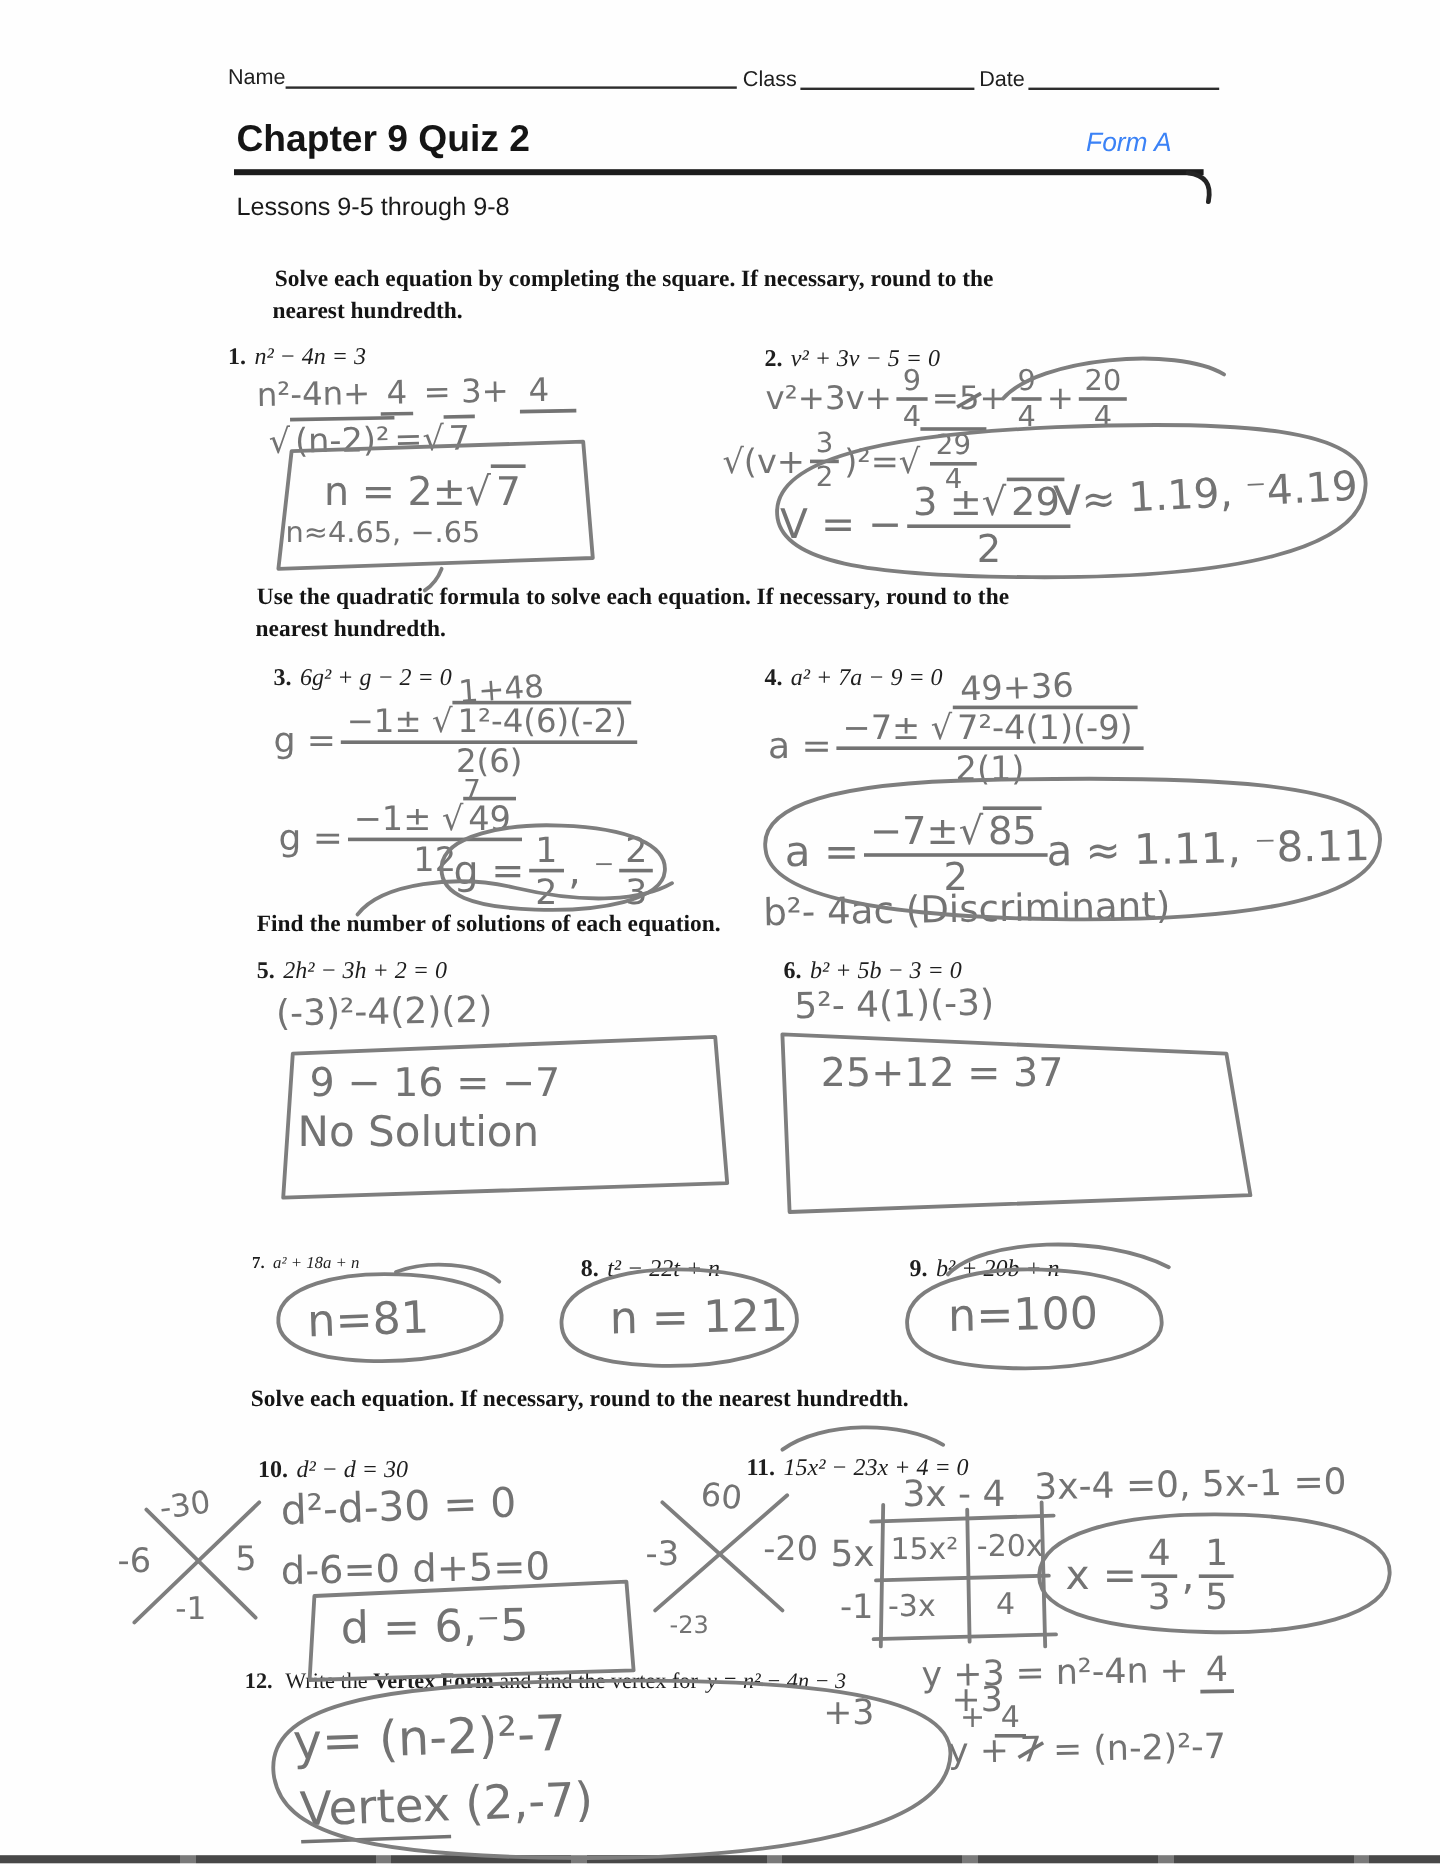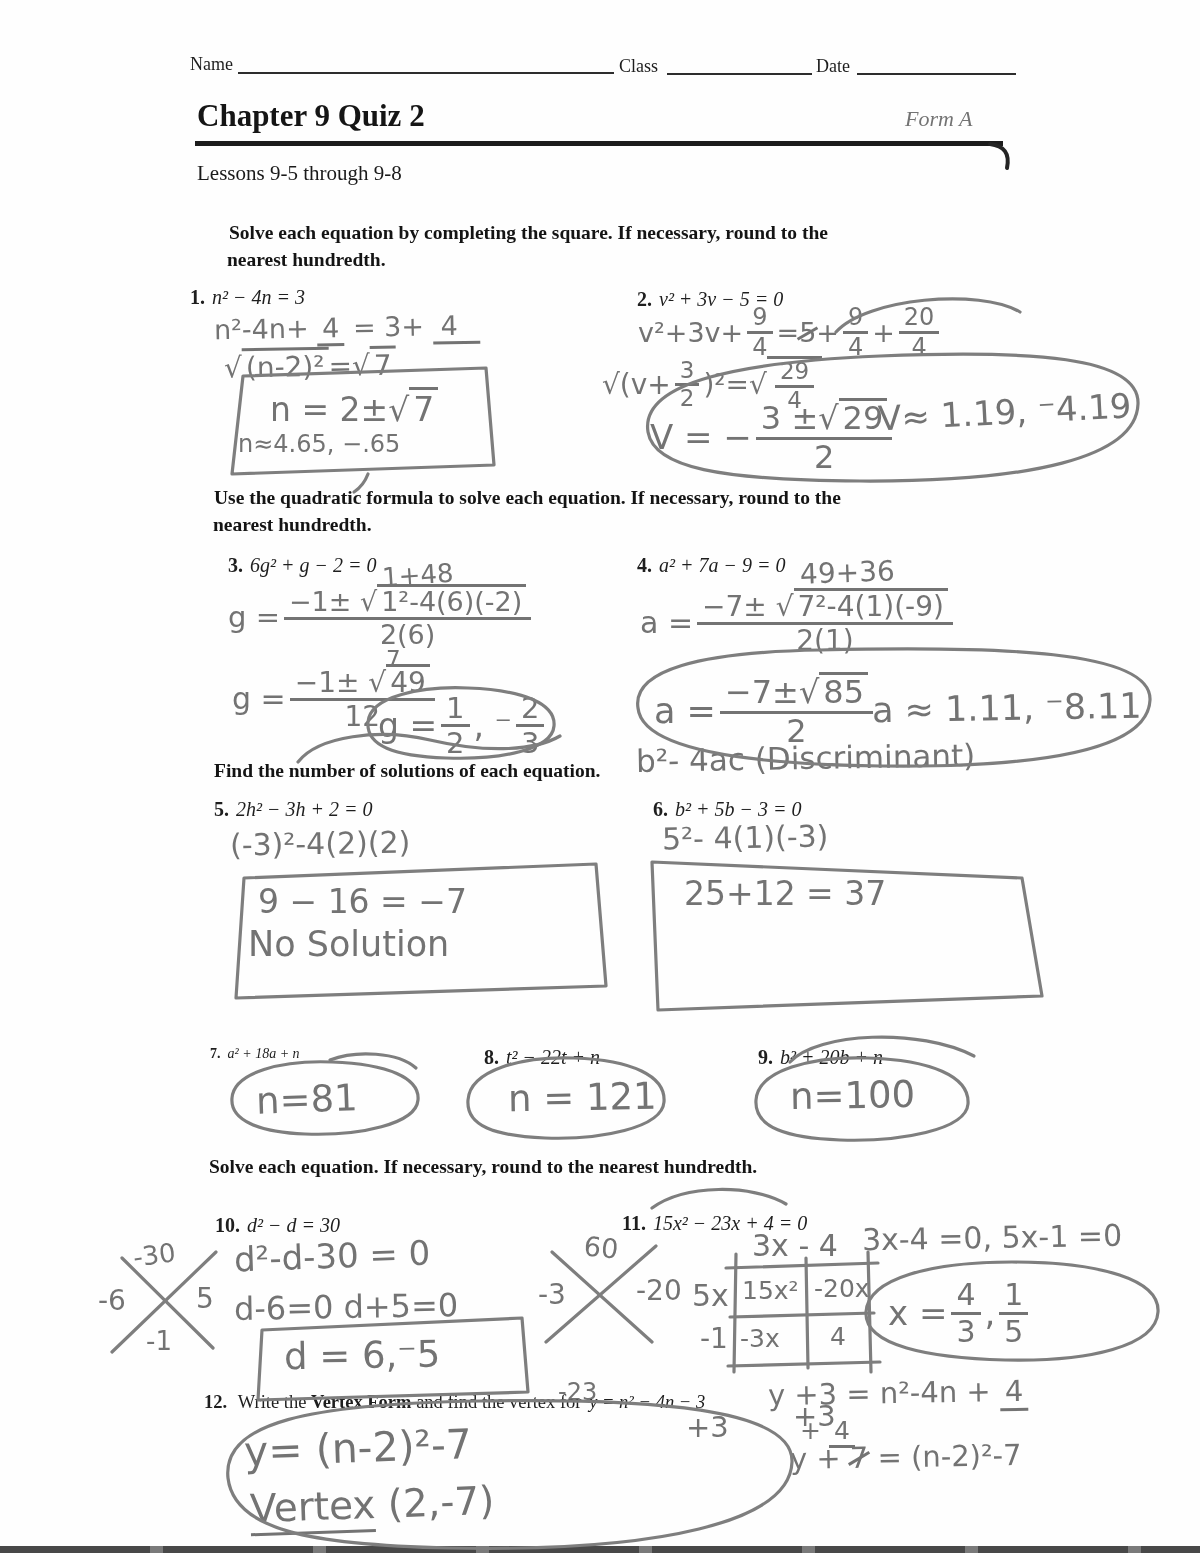--- a/index.html
+++ b/index.html
@@ -1,19 +1,19 @@
 <!DOCTYPE html>
 <html><head>
 <meta charset="utf-8">
 <style>
   *{margin:0;padding:0;box-sizing:border-box}
   body{background:#ffffff}
   .page{position:relative;width:1200px;height:1553px;background:#fefefe;overflow:hidden;}
   .abs{position:absolute;white-space:nowrap;}
-  .sans{font-family:Liberation Serif, serif;}
+  .sans{font-family:Liberation Sans, sans-serif;}
   .serif{font-family:"Liberation Serif",serif;}
   .printed{color:#1e1e1e;}
   .sect{font-family:"Liberation Serif",serif;font-weight:bold;color:#141414;font-size:19.5px;}
   .eq{font-style:italic;font-family:"Liberation Serif",serif;margin-left:7px;}
   .pnum{font-weight:bold;}
   .hw{font-family:"DejaVu Sans",sans-serif;color:#737373;}
   .hline{position:absolute;border-bottom:2px solid #2d2d2d;height:0;}
   .rule{position:absolute;background:#1c1c1c;height:5px;}
   .row{display:flex;align-items:center;}
   .frac{display:inline-flex;flex-direction:column;align-items:center;line-height:1.12;vertical-align:middle;margin:0 4px;}
@@ -34,21 +34,21 @@
 <div class="page">
 
   <div class="abs sans printed" style="left:190px;top:54px;font-size:18px">Name</div>
   <div class="hline" style="left:238px;top:72px;width:376px"></div>
   <div class="abs sans printed" style="left:619px;top:56px;font-size:18px">Class</div>
   <div class="hline" style="left:667px;top:73px;width:145px"></div>
   <div class="abs sans printed" style="left:816px;top:56px;font-size:18px">Date</div>
   <div class="hline" style="left:857px;top:73px;width:159px"></div>
 
   <div class="abs sans" style="left:197px;top:98px;font-size:31px;font-weight:bold;color:#151515">Chapter 9 Quiz 2</div>
-  <div class="abs sans" style="left:905px;top:106px;font-size:22px;font-style:italic;color:#737373">Form A</div>
+  <div class="abs sans" style="left:905px;top:106px;font-size:22px;font-style:italic;color:#3b82f6">Form A</div>
   <div class="rule" style="left:195px;top:141px;width:808px"></div>
   <div class="abs sans" style="left:197px;top:161px;font-size:21px;color:#1a1a1a">Lessons 9-5 through 9-8</div>
 
   <div class="abs sect" style="left:229px;top:222px">Solve each equation by completing the square. If necessary, round to the</div>
   <div class="abs sect" style="left:227px;top:249px">nearest hundredth.</div>
 
   <div class="abs serif printed" style="left:190px;top:286px;font-size:20px">
     <span class="pnum">1.</span><span class="eq">n² − 4n = 3</span>
   </div>
   <div class="abs serif printed" style="left:637px;top:288px;font-size:20px">
@@ -225,21 +225,21 @@
   <div class="abs hw" style="left:133px;top:1240px;font-size:26px;transform:rotate(-8deg)">-30</div>
   <div class="abs hw" style="left:98px;top:1284px;font-size:28px">-6</div>
   <div class="abs hw" style="left:196px;top:1282px;font-size:28px">5</div>
   <div class="abs hw" style="left:146px;top:1326px;font-size:26px">-1</div>
   <div class="abs hw" style="left:234px;top:1288px;font-size:32px;transform:rotate(-1deg)">d-6=0  d+5=0</div>
   <div class="abs hw" style="left:284px;top:1334px;font-size:37px;transform:rotate(-1deg)">d = 6,⁻5</div>
 
   <div class="abs hw" style="left:584px;top:1232px;font-size:27px;transform:rotate(6deg)">60</div>
   <div class="abs hw" style="left:538px;top:1278px;font-size:28px">-3</div>
   <div class="abs hw" style="left:636px;top:1274px;font-size:28px">-20</div>
-  <div class="abs hw" style="left:558px;top:1378px;font-size:24px">-23</div>
+  <div class="abs hw" style="left:558px;top:1342px;font-size:20px">-23</div>
   <div class="abs hw" style="left:752px;top:1228px;font-size:30px">3x - 4</div>
   <div class="abs hw" style="left:692px;top:1278px;font-size:30px">5x</div>
   <div class="abs hw" style="left:700px;top:1322px;font-size:28px">-1</div>
   <div class="abs hw" style="left:742px;top:1276px;font-size:25px">15x²</div>
   <div class="abs hw" style="left:814px;top:1274px;font-size:25px">-20x</div>
   <div class="abs hw" style="left:740px;top:1324px;font-size:25px">-3x</div>
   <div class="abs hw" style="left:830px;top:1322px;font-size:25px">4</div>
   <div class="abs hw" style="left:862px;top:1220px;font-size:30px;transform:rotate(-1deg)">3x-4 =0, 5x-1 =0</div>
   <div class="abs hw row" style="left:888px;top:1278px;font-size:34px">
     <span>x =</span>

